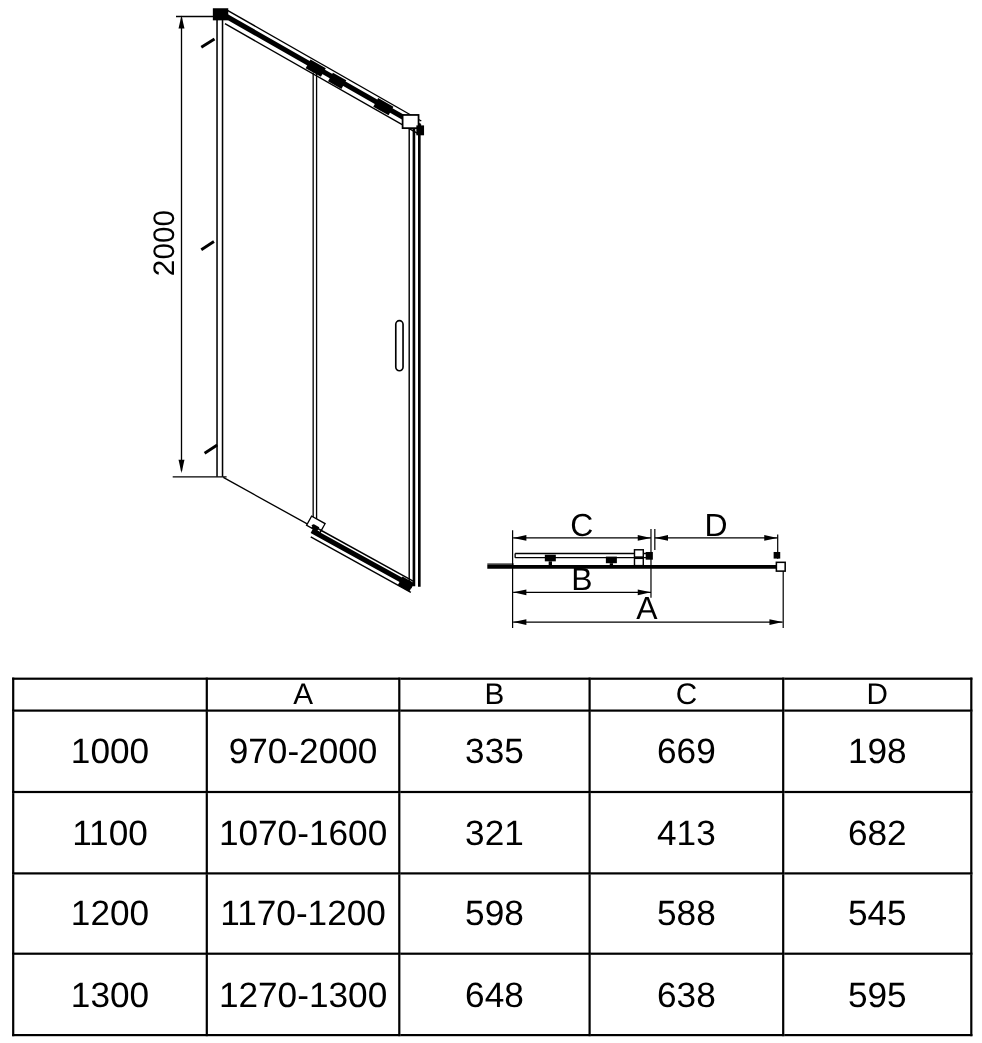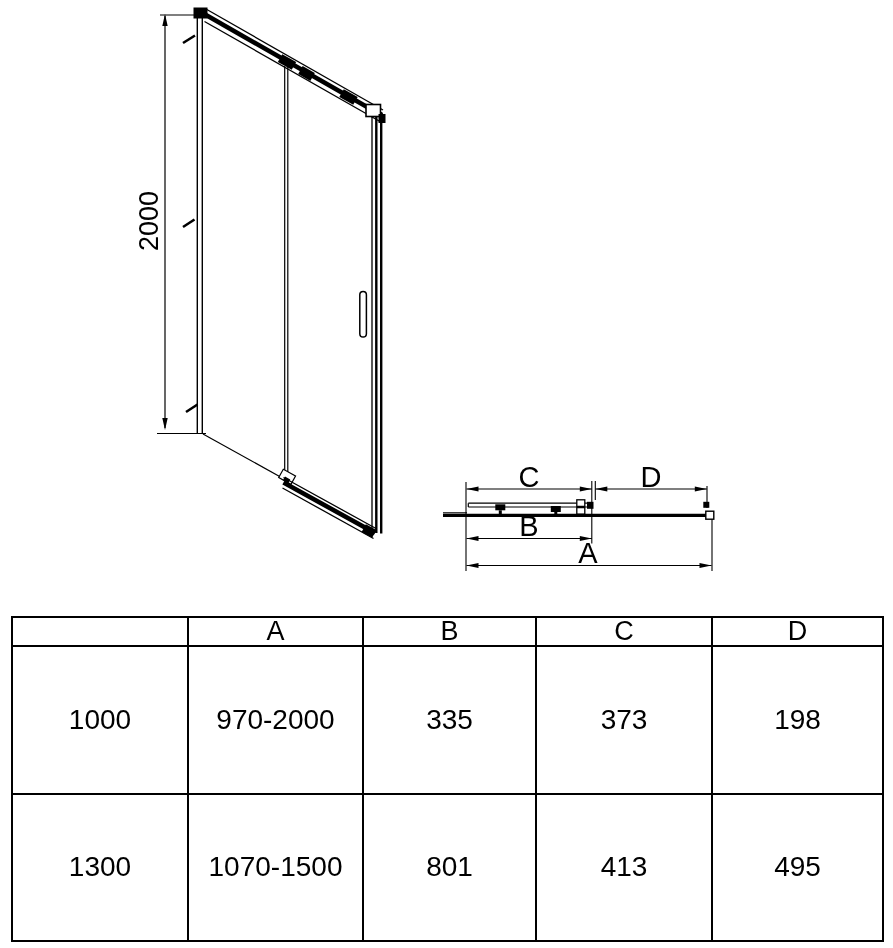--- a/index.html
+++ b/index.html
@@ -40,21 +40,21 @@
     background: #ffffff;
   }
   table.dims-table th,
   table.dims-table td {
     border: 2px solid #000000;
     text-align: center;
     vertical-align: middle;
     padding: 0;
     color: #000000;
     font-weight: 400;
-    font-size: 28px;
+    font-size: 32px;
     line-height: 1;
   }
   table.dims-table th {
     font-size: 27px;
   }
 </style>
 </head>
 <body>
 
 <div class="sheet">
@@ -202,25 +202,39 @@
         <th>B</th>
         <th>C</th>
         <th>D</th>
       </tr>
     </thead>
     <tbody>
       <tr>
         <td>1000</td>
         <td>970-2000</td>
         <td>335</td>
-        <td>373</td>
+        <td>669</td>
         <td>198</td>
       </tr>
       <tr>
+        <td>1100</td>
+        <td>1070-1600</td>
+        <td>321</td>
+        <td>413</td>
+        <td>682</td>
+      </tr>
+      <tr>
+        <td>1200</td>
+        <td>1170-1200</td>
+        <td>598</td>
+        <td>588</td>
+        <td>545</td>
+      </tr>
+      <tr>
         <td>1300</td>
-        <td>1070-1500</td>
-        <td>801</td>
-        <td>413</td>
-        <td>495</td>
+        <td>1270-1300</td>
+        <td>648</td>
+        <td>638</td>
+        <td>595</td>
       </tr>
     </tbody>
   </table>
 </div>
 
 </body></html>

